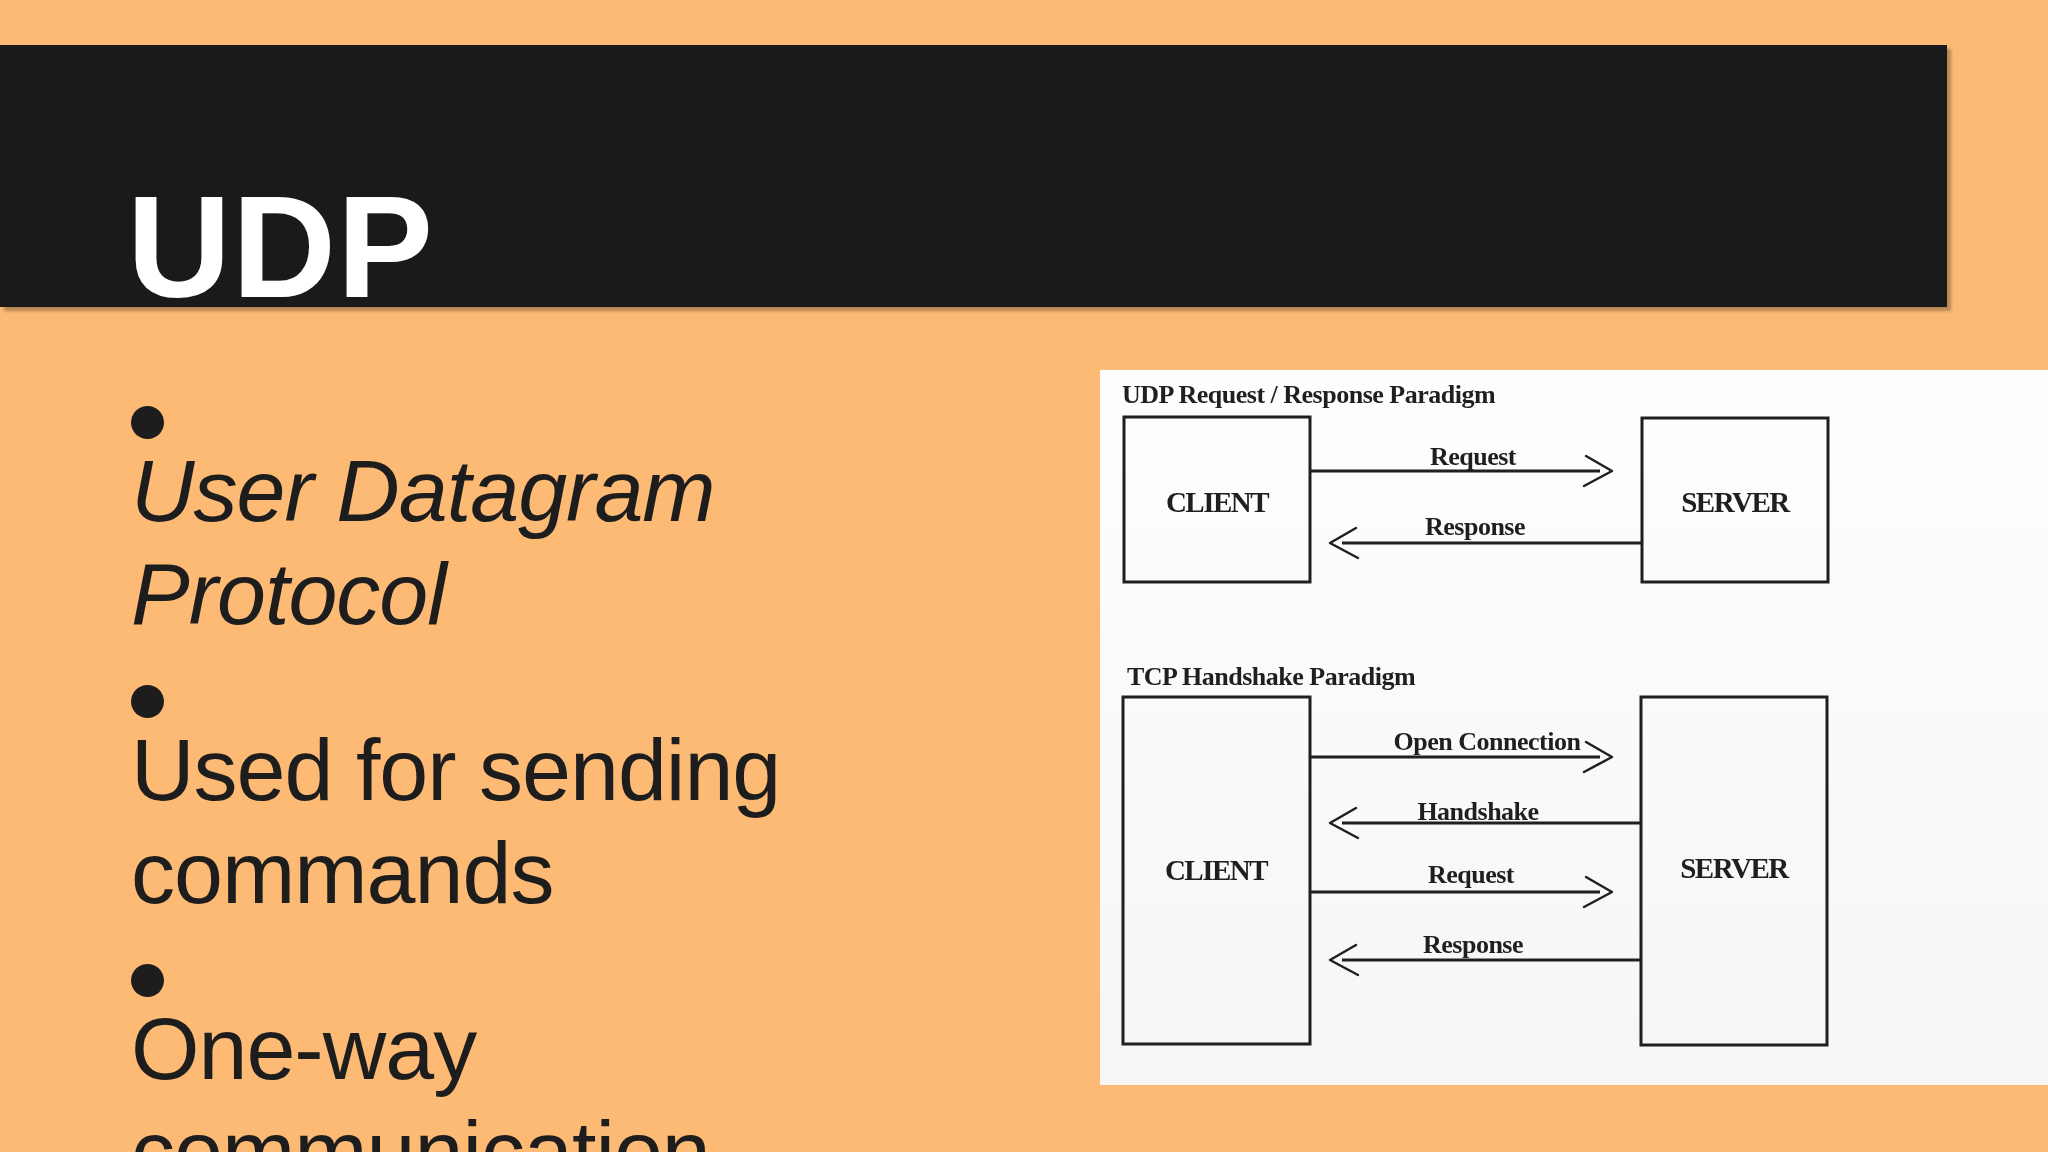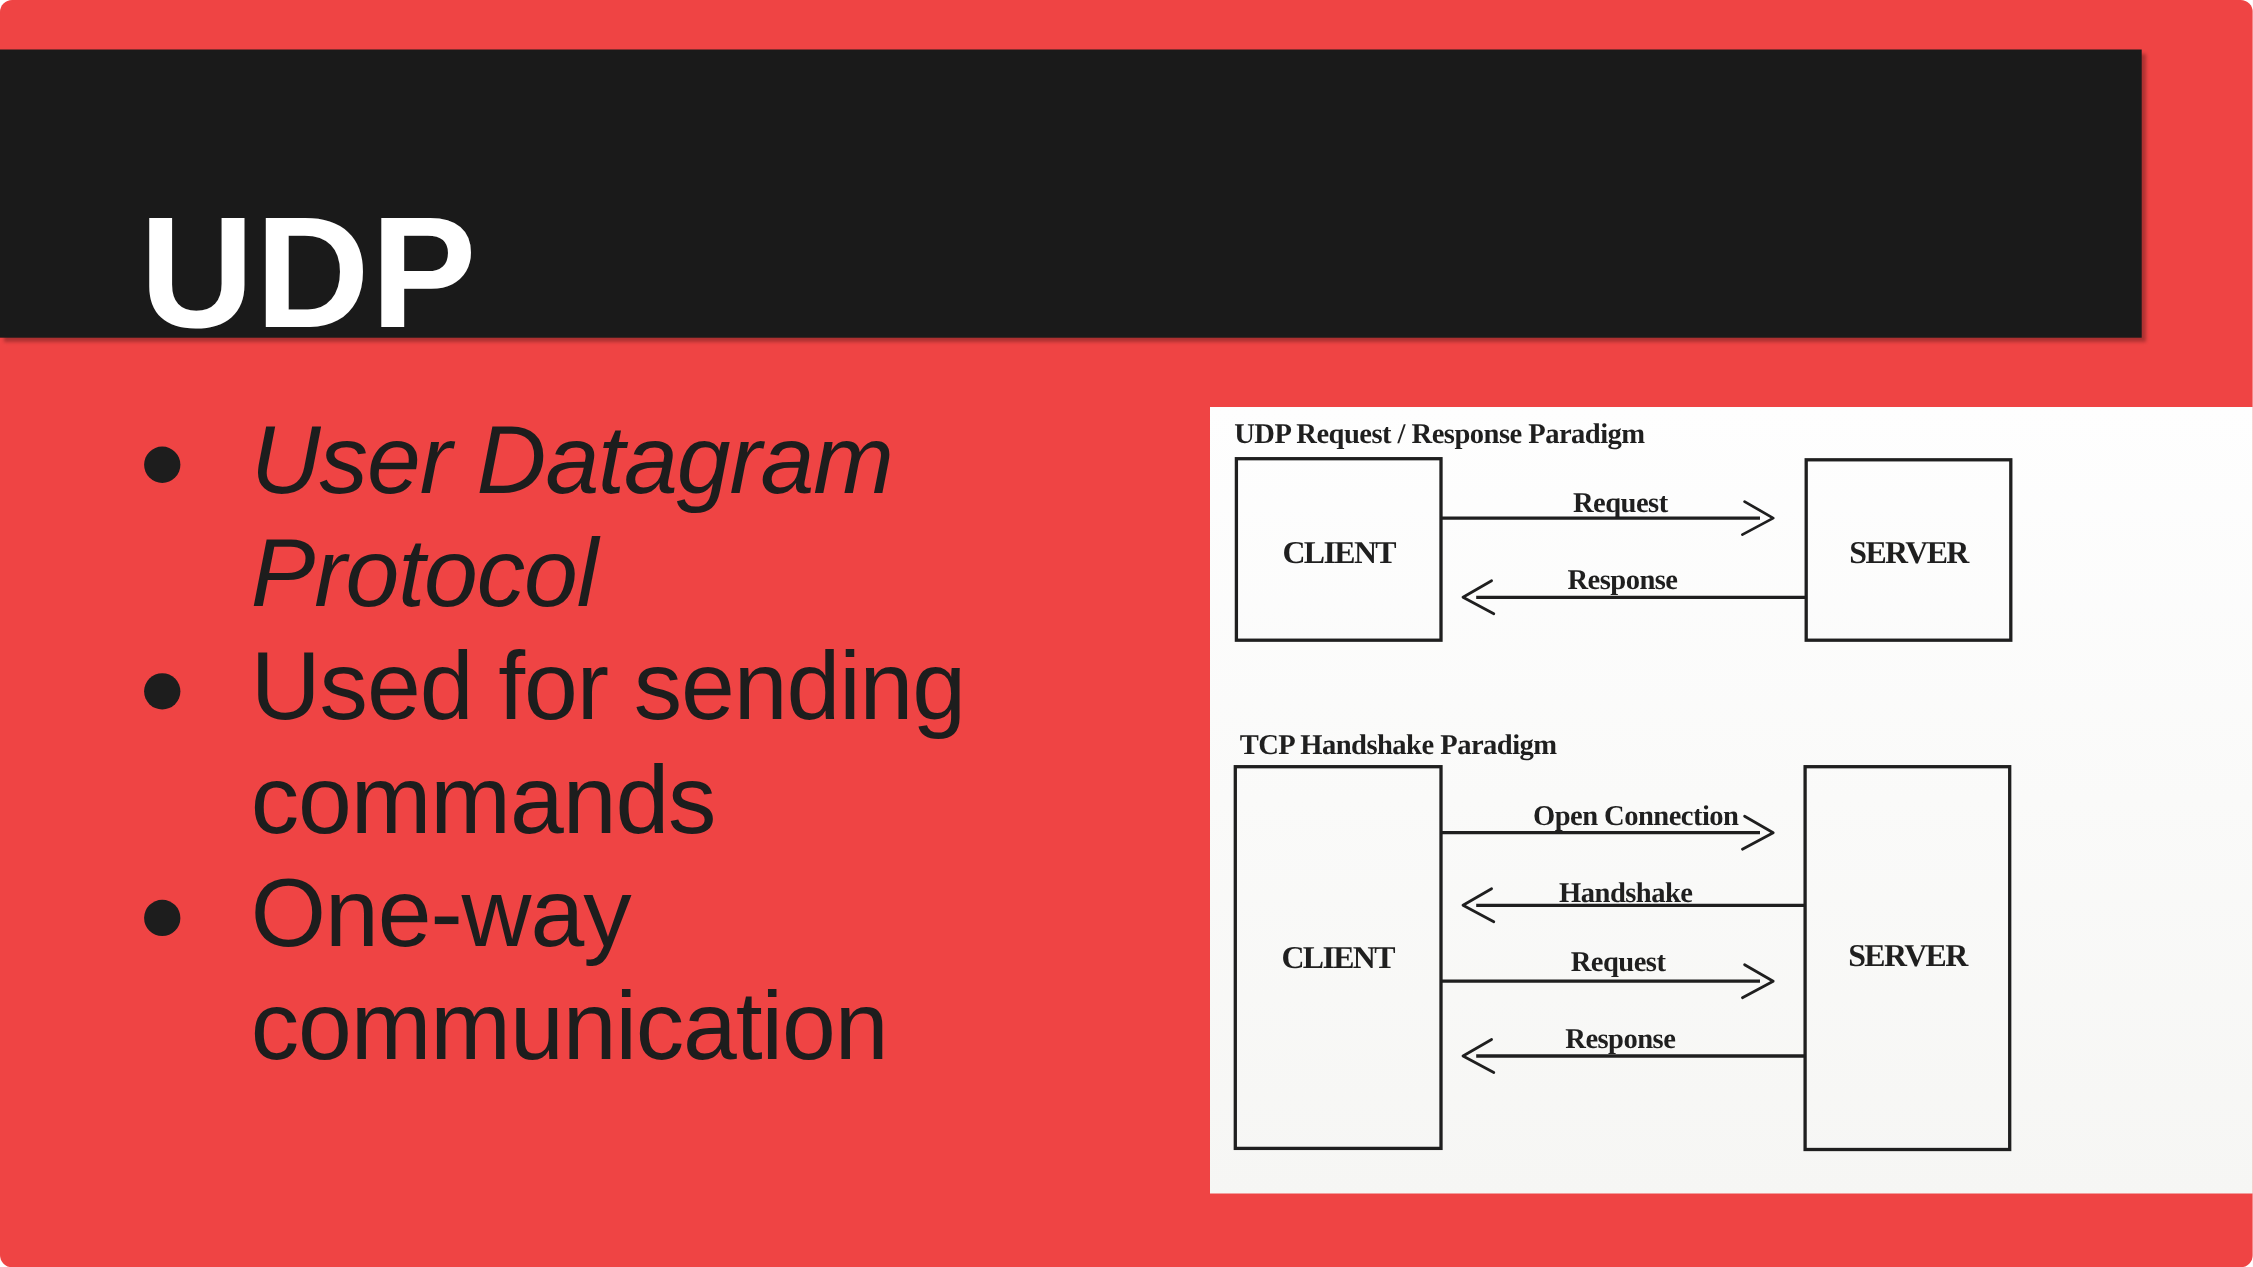--- a/index.html
+++ b/index.html
@@ -8,22 +8,21 @@
     width: 2048px;
     height: 1152px;
     background: #ffffff;
     overflow: hidden;
     font-family: "Liberation Sans", "DejaVu Sans", sans-serif;
   }
   .slide {
     position: relative;
     width: 2048px;
     height: 1152px;
-    background: #ef4444;
-    border-radius: 11px;
+    background: #fdba74;
   }
   
   .title-bar {
     position: absolute;
     left: 0;
     top: 45px;
     width: 1947px;
     height: 262px;
     background: #1a1a1a;
     box-shadow: 4px 4px 3px rgba(0,0,0,0.28);
@@ -46,20 +45,21 @@
     top: 366px;
     width: 760px;
     margin: 0;
     padding: 0;
     list-style: none;
     color: #1d1d1d;
   }
   .bullet-item {
     display: flex;
     align-items: flex-start;
+    flex-direction: column;
   }
   .bullet-dot {
     flex: 0 0 33px;
     width: 33px;
     height: 33px;
     margin-top: 40px;
     margin-right: 64px;
     border-radius: 50%;
     background: #1d1d1d;
   }

